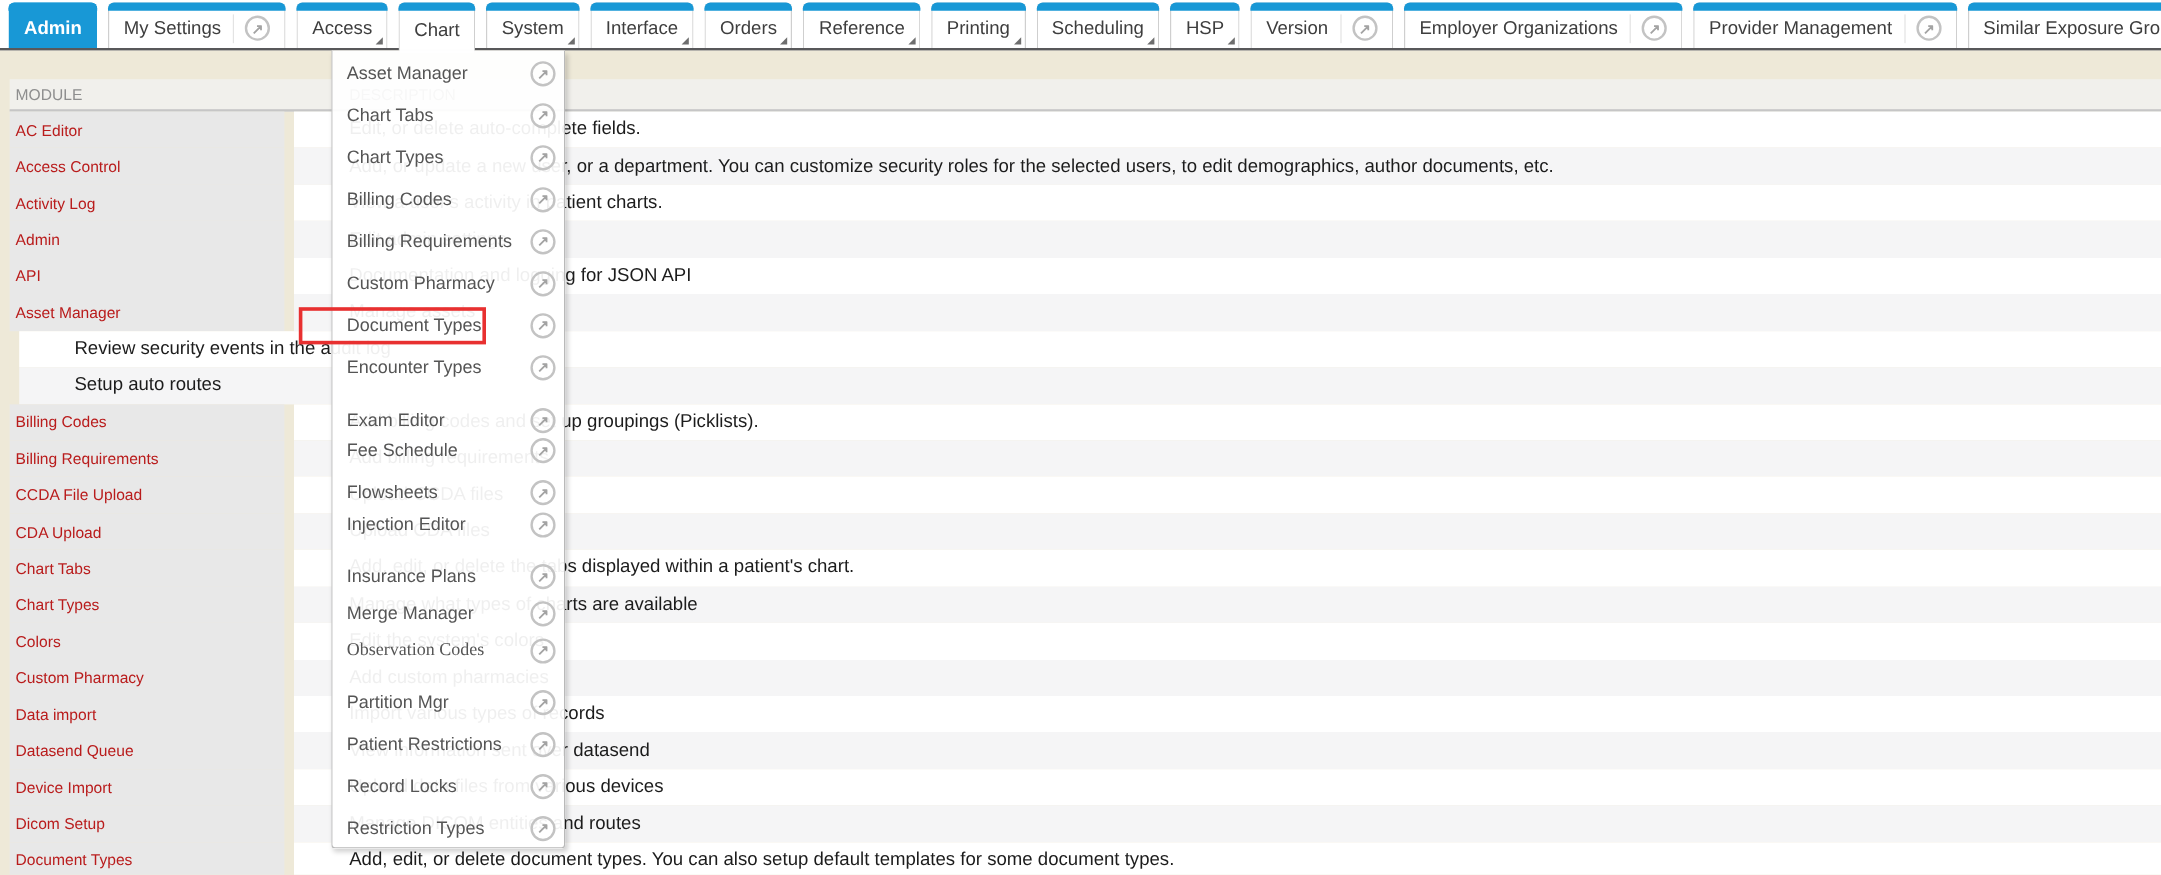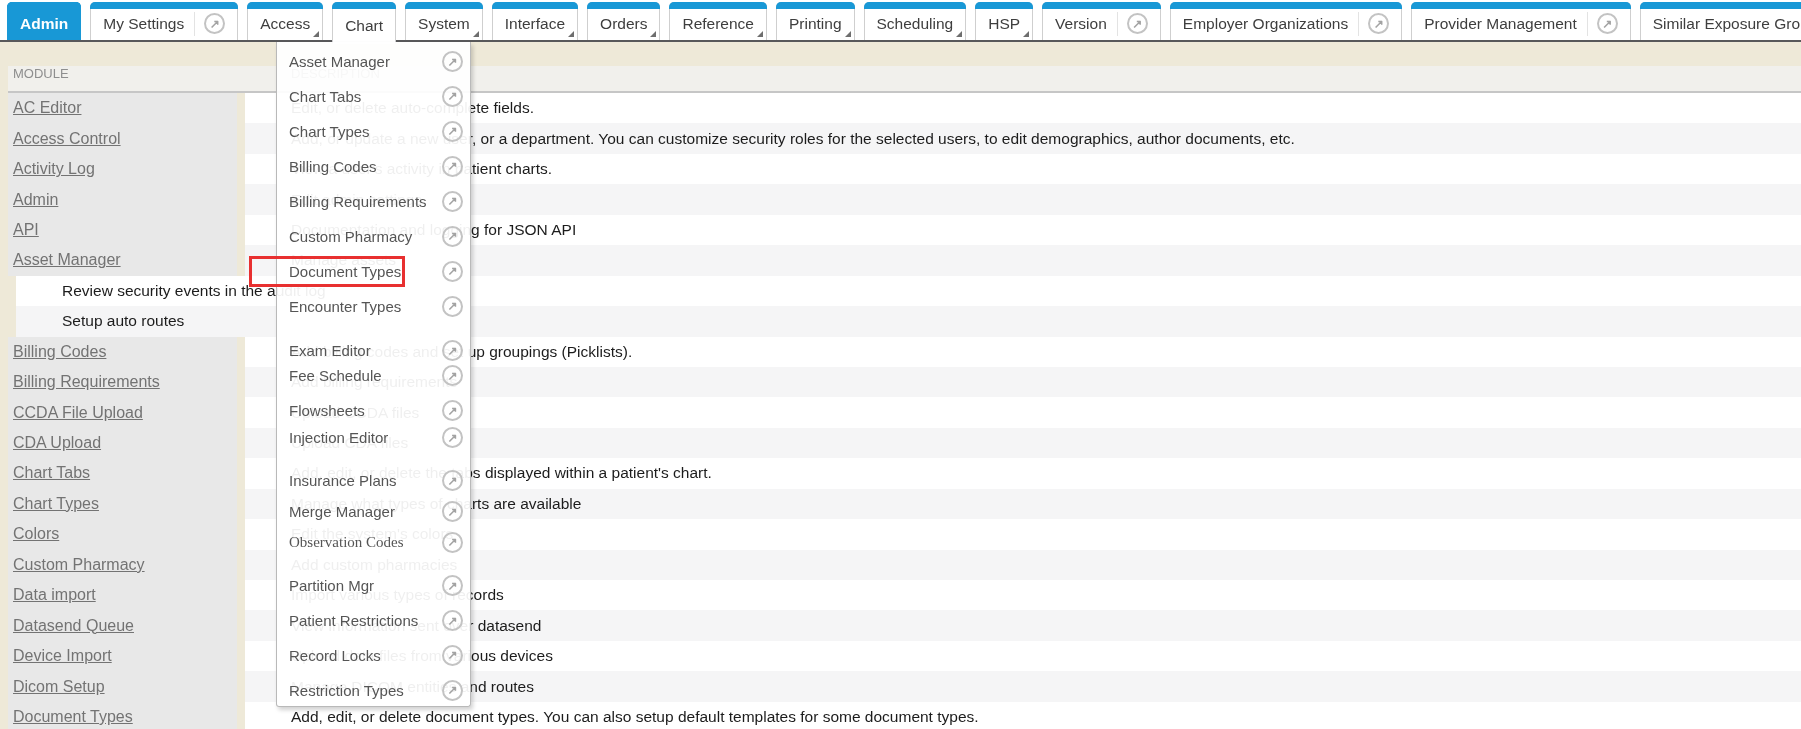--- a/index.html
+++ b/index.html
@@ -39,33 +39,33 @@
     font-size:12px; font-weight:bold; color:#a3a3a3;
     margin-left:10px; flex:0 0 auto; background:#fff;
   }
   .tab .sep { width:1px; height:24px; background:#e3e3e3; margin-left:10px; }
   .tab .ext-icon { margin-left:9px; }
 
   
   .table-wrap { position:absolute; left:8px; top:66px; width:1793px; z-index:1; }
   .thead {
     display:flex; height:27px; background:#f1f0ec;
-    border-bottom:2px solid #c6c6c6; align-items:flex-start;
+    border-bottom:2px solid #c6c6c6; align-items:center;
   }
   .th { font-size:13px; color:#8e8e8e; }
   .th.module { width:229px; padding-left:5px; }
   .th.gap { width:8px; }
   .th.desc { padding-left:46px; }
   .rows { }
   .row { display:flex; height:30.45px; }
   .cell-module {
     width:229px; background:#e8e8e8; display:flex; align-items:center;
     padding-left:5px; flex:0 0 auto;
   }
-  .cell-module a { font-size:16px; color:#737373; text-decoration:underline; cursor:pointer; }
+  .cell-module a { font-size:13px; color:#b91c1c; cursor:pointer; }
   .cell-gap { width:8px; flex:0 0 auto; }
   .cell-desc {
     flex:1; display:flex; align-items:center; padding-left:46px;
     font-size:15.5px; color:#1c1c1c; background:#fff; white-space:nowrap; overflow:hidden;
   }
   .row.alt .cell-desc { background:#f5f5f6; }
 
   
   .menu-panel {
     position:absolute; left:276px; top:42px; width:195px; height:665px;

